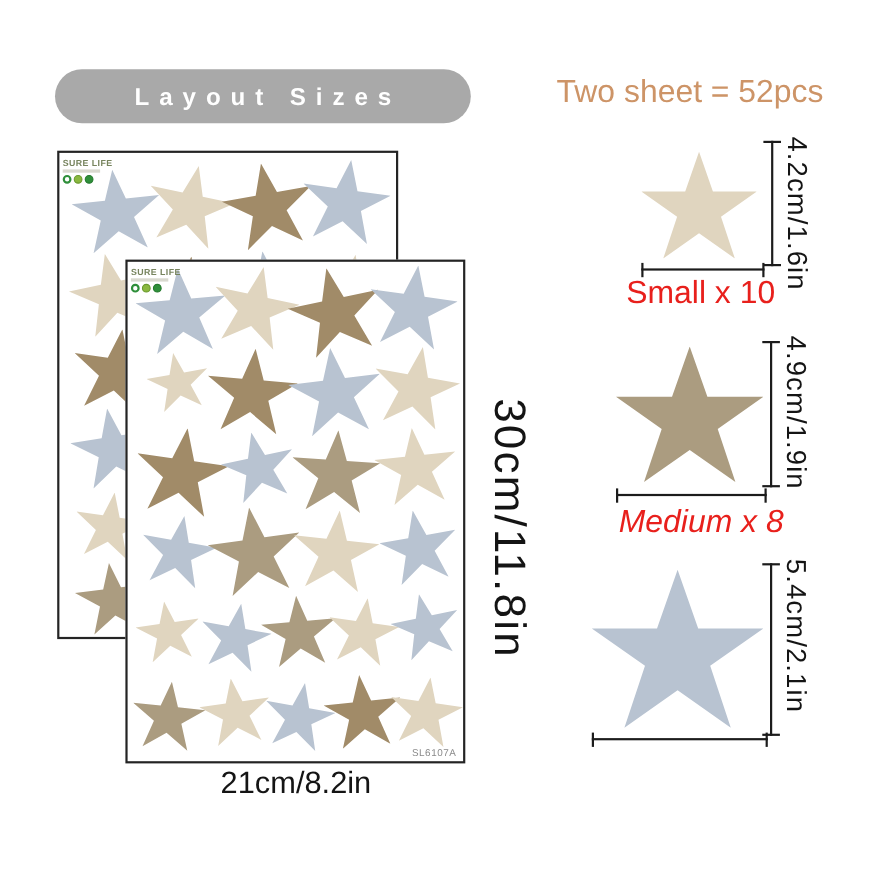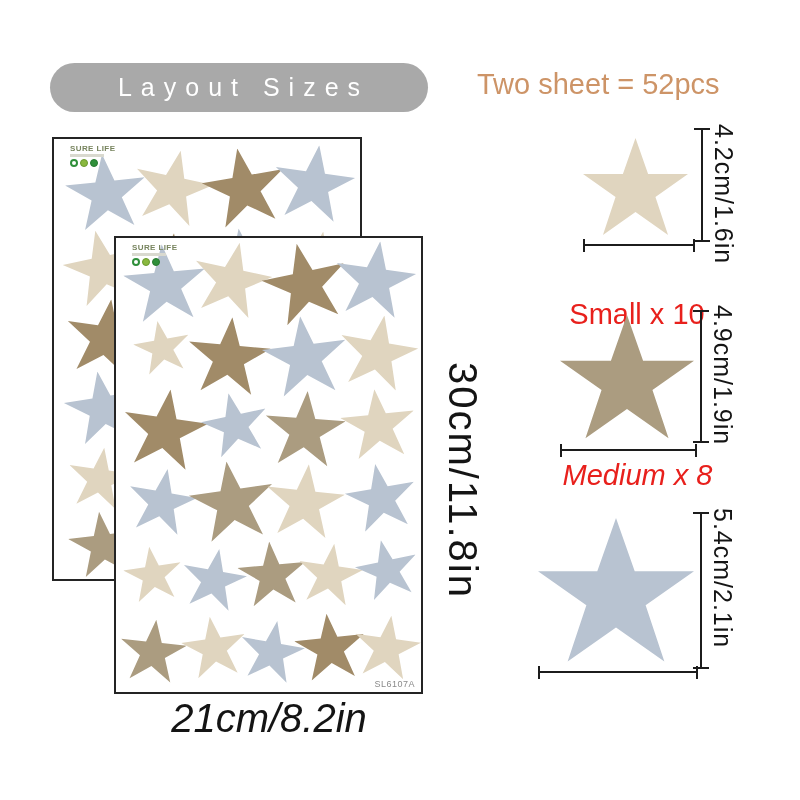--- a/index.html
+++ b/index.html
@@ -7,46 +7,46 @@
   .canvas {
     position:relative; width:800px; height:800px; background:#ffffff;
     font-family:"Liberation Sans", sans-serif; overflow:hidden; color:var(--ink);
   }
   
   .pill {
     position:absolute; left:50px; top:63px; width:378px; height:49px;
     background:var(--pill); border-radius:26px;
     display:flex; align-items:center; justify-content:center;
   }
-  .pill span { color:#ffffff; font-size:25px; letter-spacing:9px; padding-left:9px; white-space:nowrap; }
+  .pill span { color:#ffffff; font-size:22px; letter-spacing:9px; padding-left:9px; white-space:nowrap;font-weight:bold; }
   
-  .count { position:absolute; left:477px; top:68px; font-size:29px; color:var(--count); white-space:nowrap; }
+  .count { position:absolute; left:506px; top:68px; font-size:29px; color:var(--count); white-space:nowrap; }
   
   .sheet { position:absolute; background:#ffffff; border:2px solid #242424; overflow:hidden; }
   .sheet.back  { left:52px;  top:137px; width:310px; height:444px; z-index:1; }
   .sheet.front { left:114px; top:236px; width:309px; height:458px; z-index:2; }
   .stars { position:absolute; inset:0; }
   .star { position:absolute;
     clip-path: polygon(50% 0%, 62% 36%, 100% 36%, 69% 59%, 81% 97%, 50% 74%, 19% 97%, 31% 59%, 0% 36%, 38% 36%);
   }
   
-  .logo { position:absolute; top:6px; left:16px; z-index:3; line-height:1; }
+  .logo { position:absolute; top:6px; left:3px; z-index:3; line-height:1; }
   .logo-text { font-size:8px; font-weight:bold; color:#77845e; letter-spacing:0.4px; white-space:nowrap; }
   .logo-sub { width:34px; height:3px; margin:1px 0 2px; background:#d9d9cf; }
   .logo-dots { display:flex; gap:2px; }
   .logo-dots span { width:8px; height:8px; border-radius:50%; display:inline-block; }
   .d1 { background:#ffffff; border:2px solid #2f8f3a; }
   .d2 { background:#8ab83f; border:1px solid #6a9a2e; }
   .d3 { background:#2f8f3a; border:1px solid #257a2e; }
   .code { position:absolute; right:6px; bottom:3px; font-size:9px; color:var(--code); letter-spacing:0.5px; }
   
   .dim-v { position:absolute; left:440px; top:362px; writing-mode:vertical-rl;
            font-size:40px; color:var(--ink); letter-spacing:2px; white-space:nowrap; }
   .dim-h { position:absolute; left:114px; top:696px; width:310px; text-align:center;
-           font-size:40px; color:var(--ink); white-space:nowrap;font-style:italic; }
+           font-size:28px; color:var(--ink); white-space:nowrap; }
   
   .spec { position:absolute; }
   .spec > div { position:absolute; }
   .spec-star { clip-path: polygon(50% 0%, 62% 36%, 100% 36%, 69% 59%, 81% 97%, 50% 74%, 19% 97%, 31% 59%, 0% 36%, 38% 36%); }
   .vline { width:2px; background:var(--line); }
   .vline::before, .vline::after { content:""; position:absolute; left:-7px; width:16px; height:2px; background:var(--line); }
   .vline::before { top:0; } .vline::after { bottom:0; }
   .hline { height:2px; background:var(--line); }
   .hline::before, .hline::after { content:""; position:absolute; top:-5px; width:2px; height:13px; background:var(--line); }
   .hline::before { left:0; } .hline::after { right:0; }
@@ -146,21 +146,21 @@
   </div>
 
   <div class="dim-v">30cm/11.8in</div>
   <div class="dim-h">21cm/8.2in</div>
 
   <div class="spec" style="left:555px;top:120px;width:235px;height:170px;">
     <div class="spec-star" style="left: 28px; top: 18px; width: 105px; height: 100px; background: var(--beige);"></div>
     <div class="vline" style="left:146px;top:8px;height:114px;"></div>
     <div class="vdim" style="left:154px;top:4px;">4.2cm/1.6in</div>
     <div class="hline" style="left:28px;top:124px;width:112px;"></div>
-    <div class="spec-label" style="left:-8px;top:130px;width:180px;margin-top:48px;">Small x 10</div>
+    <div class="spec-label" style="left:-8px;top:130px;width:180px;">Small x 10</div>
   </div>
 
   <div class="spec" style="left:545px;top:303px;width:250px;height:200px;">
     <div class="spec-star" style="left: 15px; top: 12px; width: 134px; height: 127px; background: var(--tan);"></div>
     <div class="vline" style="left:155px;top:7px;height:133px;"></div>
     <div class="vdim" style="left:163px;top:2px;">4.9cm/1.9in</div>
     <div class="hline" style="left:15px;top:146px;width:137px;"></div>
     <div class="spec-label" style="left:0px;top:156px;width:185px;font-style:italic;">Medium x 8</div>
   </div>
 

